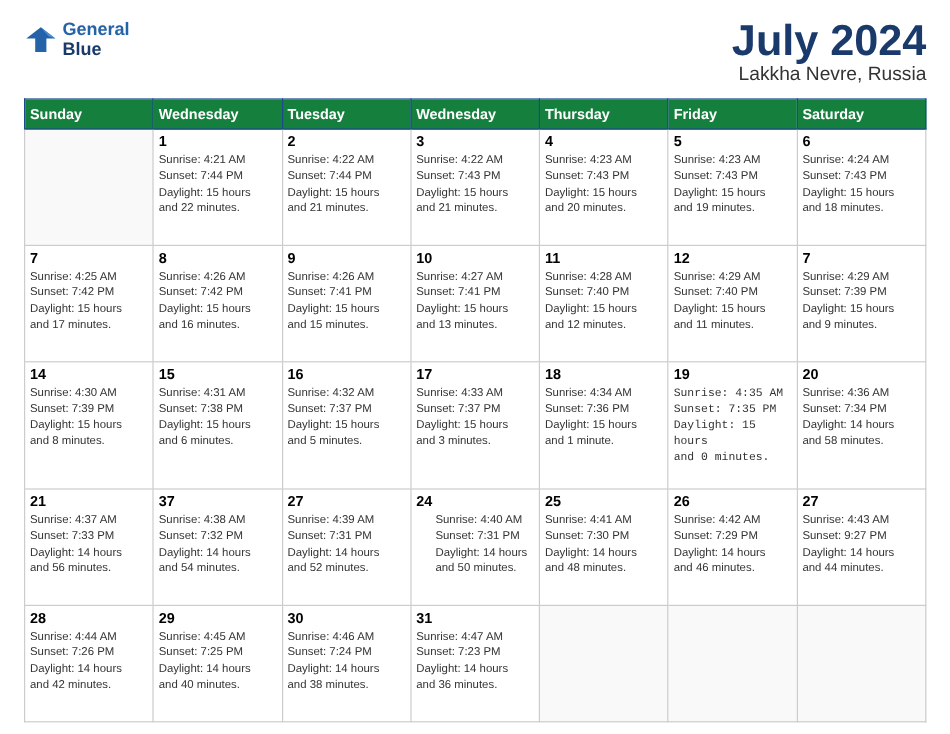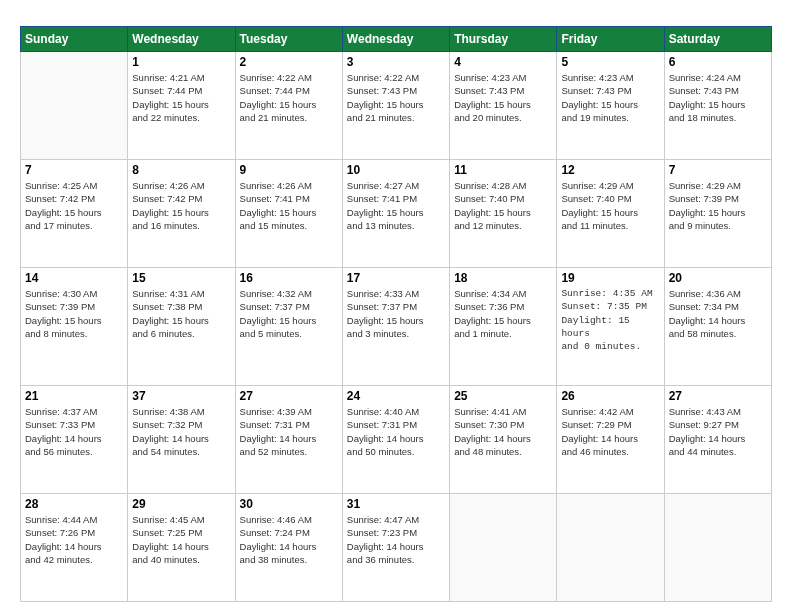--- a/index.html
+++ b/index.html
@@ -84,20 +84,36 @@
       font-size: 9.5px;
       line-height: 1.4;
       color: #333;
     }
   </style>
 </head>
 <body>
 
 <div class="page">
   <div class="header">
+    <div class="logo">
+      <svg class="logo-bird" viewBox="0 0 30 30" xmlns="http://www.w3.org/2000/svg">
+        <polygon points="15,4 28,14 20,14 20,26 10,26 10,14 2,14" fill="#2563a8"></polygon>
+        <polygon points="15,4 28,14 22,12" fill="#4a90d9"></polygon>
+      </svg>
+      <div>
+        <div style="font-size:15px;font-weight:bold;color:#1a3a6b;line-height:1.15;">
+          <span style="color:#2563a8;">General</span>
+        </div>
+        <div style="font-size:15px;font-weight:bold;color:#1a3a6b;line-height:1.15;">Blue</div>
+      </div>
+    </div>
+    <div class="title-area">
+      <div class="month-title">July 2024</div>
+      <div class="location-title">Lakkha Nevre, Russia</div>
+    </div>
   </div>
 
   <table class="calendar">
     <thead>
       <tr>
         <th>Sunday</th>
         <th>Wednesday</th>
         <th>Tuesday</th>
         <th>Wednesday</th>
         <th>Thursday</th>
@@ -270,21 +286,21 @@
           </td>
           <td>
             <span class="day-number">27</span>
             <div class="day-info" style="white-space: pre-line;">Sunrise: 4:39 AM
 Sunset: 7:31 PM
 Daylight: 14 hours
 and 52 minutes.</div>
           </td>
           <td>
             <span class="day-number">24</span>
-            <div class="day-info" style="white-space: pre-line;">Sunrise: 4:40 AM
+            <div class="day-info" style="white-space: pre-line; margin-left: 16px;">Sunrise: 4:40 AM
 Sunset: 7:31 PM
 Daylight: 14 hours
 and 50 minutes.</div>
           </td>
           <td>
             <span class="day-number">25</span>
             <div class="day-info" style="white-space: pre-line;">Sunrise: 4:41 AM
 Sunset: 7:30 PM
 Daylight: 14 hours
 and 48 minutes.</div>

